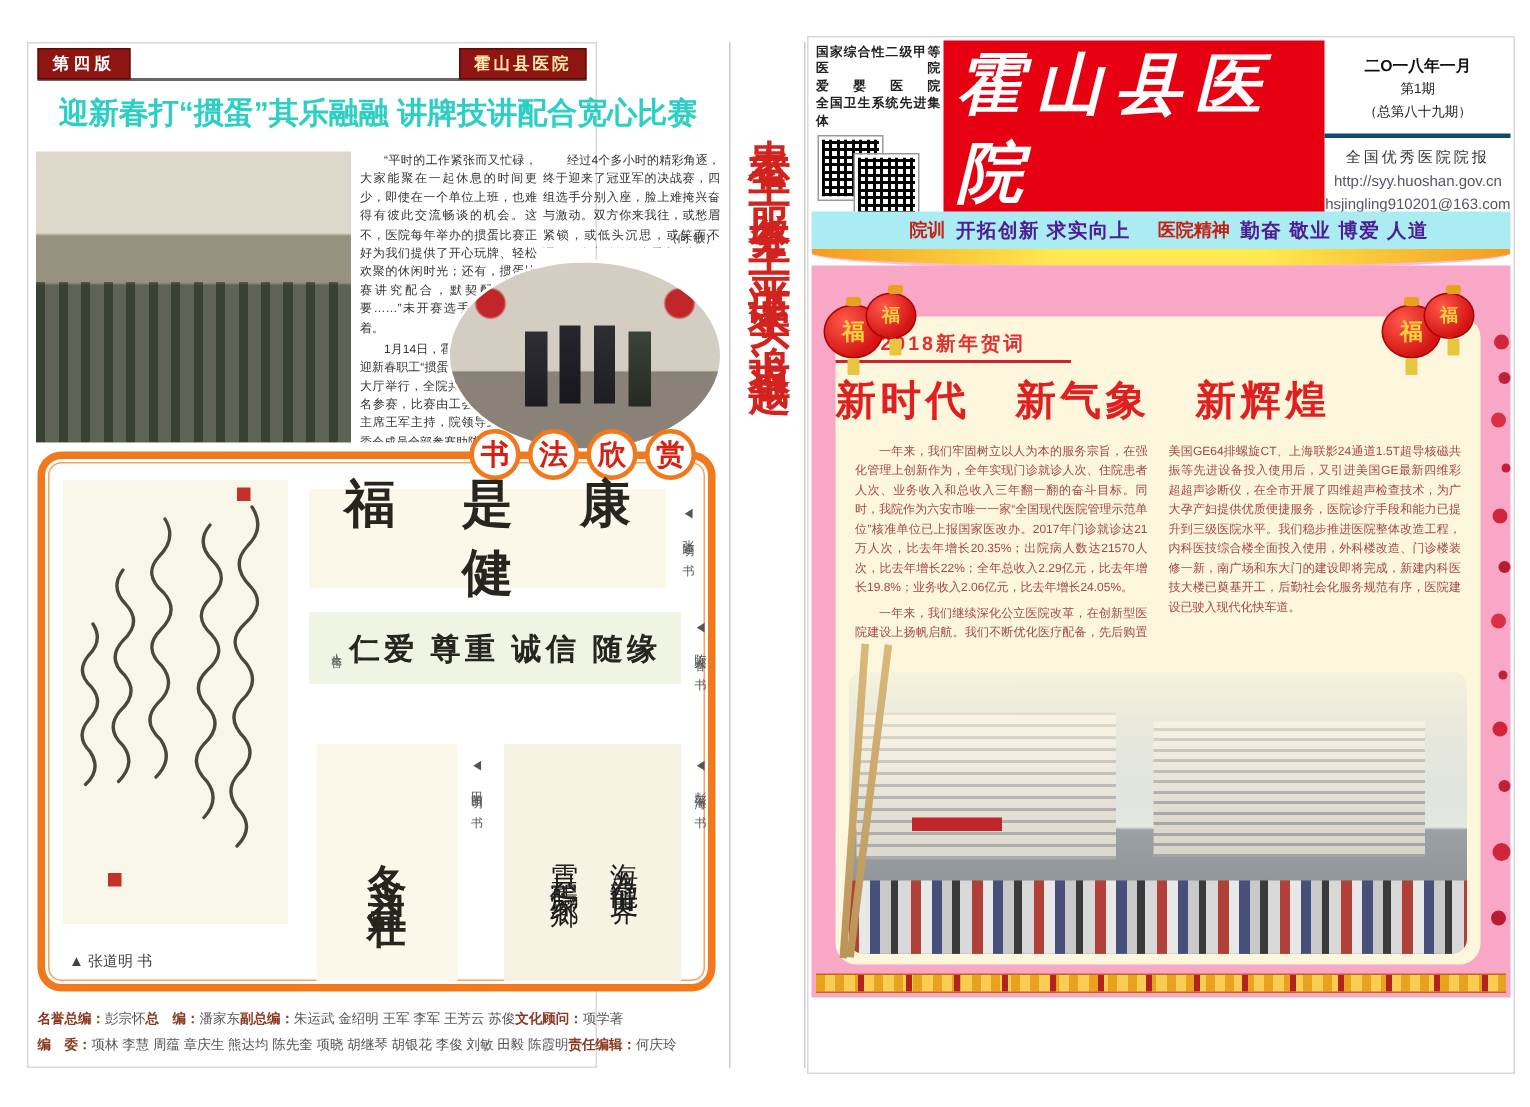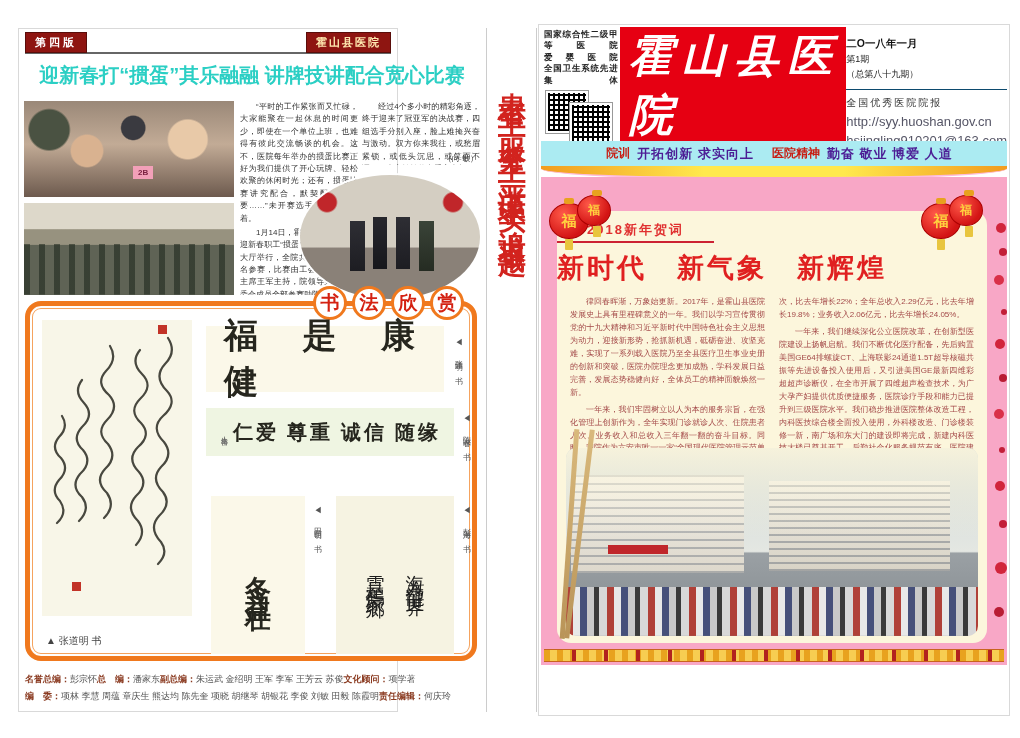--- a/index.html
+++ b/index.html
@@ -41,21 +41,21 @@
       linear-gradient(180deg,#d4cec2 0 58%, #8a8178 59% 100%);
     box-shadow:0 0 0 2px #fff; }
 
   
   .callig { position:absolute; top:272px; left:6px; width:452px; height:360px; border:5px solid #f0791e; border-radius:16px; background:#fff; box-shadow: inset 0 0 0 2px #fff, inset 0 0 0 3px #f5a35e; }
   .callig-title { position:absolute; top:-20px; right:8px; display:flex; gap:5px; }
   .callig-title .circ { width:34px; height:34px; border-radius:50%; background:#fff; border:3px solid #f0791e; color:#d42112; font-size:19px; font-weight:bold; display:flex; align-items:center; justify-content:center; font-family:"Liberation Serif",serif; }
   .scroll { position:absolute; left:12px; top:14px; width:150px; height:296px; background:#f8f6e8; }
   .scroll-attr { position:absolute; left:16px; bottom:8px; font-size:10px; color:#444; }
   .cw { position:absolute; background:#fbf8e9; display:flex; align-items:center; justify-content:center; font-family:"Liberation Serif",serif; color:#26261e; }
-  .w1 { left:176px; top:20px; width:238px; height:66px; font-size:34px; font-weight:bold; letter-spacing:18px; padding-left:18px; }
+  .w1 { left:176px; top:20px; width:238px; height:66px; font-size:34px; font-weight:bold; letter-spacing:18px; padding-left:18px;text-align:center; }
   .w2 { left:176px; top:102px; width:248px; height:48px; background:#eff5e2; font-size:20px; font-weight:bold; letter-spacing:3px; }
   .w2 .prefix { writing-mode:vertical-rl; text-orientation:upright; font-size:7px; letter-spacing:1px; color:#666; margin-right:4px; font-weight:normal; }
   .w3 { left:181px; top:190px; width:94px; height:158px; writing-mode:vertical-rl; text-orientation:upright; font-size:26px; font-weight:bold; letter-spacing:10px; }
   .w4 { left:306px; top:190px; width:118px; height:158px; background:#f6f3e2; gap:14px; }
   .w4 .seal { writing-mode:vertical-rl; text-orientation:upright; font-size:19px; letter-spacing:6px; color:#1d1d1d; }
   .attr-v { position:absolute; writing-mode:vertical-rl; text-orientation:upright; font-size:8px; color:#555; letter-spacing:2px; }
   .attr-w1 { left:422px; top:26px; } .attr-w2 { left:430px; top:102px; }
   .attr-w3 { left:281px; top:194px; } .attr-w4 { left:430px; top:194px; }
 
   
@@ -77,25 +77,25 @@
   .qr { position:absolute; width:42px; height:42px; background-color:#fff;
     background-image:
       repeating-linear-gradient(0deg,#000 0 2px, transparent 2px 5px),
       repeating-linear-gradient(90deg,#000 0 2px, #fff 2px 5px);
     border:2px solid #fff; outline:1px solid #999; }
   .qr.q1 { left:2px; top:2px; } .qr.q2 { left:26px; top:14px; }
   .qr-caption { font-size:7px; color:#333; letter-spacing:0; white-space:nowrap; }
   .fp-mast { width:280px; display:flex; flex-direction:column; }
   .mast-red { flex:1; background:#e60012; color:#fff; display:flex; align-items:center; justify-content:center; font-size:44px; font-weight:bold; font-style:italic; font-family:"Liberation Serif",serif; letter-spacing:9px; padding-left:9px; }
   .mast-py { height:26px; background:#c4c4c4; color:#111; font-style:italic; font-weight:bold; font-family:"Liberation Serif",serif; font-size:19px; display:flex; align-items:center; justify-content:center; }
-  .fp-issue { flex:1; padding-top:10px; }
+  .fp-issue { flex:1; padding-top:10px; text-align:center; }
   .issue-date { font-size:10.5px; font-weight:bold; color:#111; }
   .issue-no, .issue-total { font-size:9px; color:#222; margin-top:2px; }
-  .issue-award { font-size:10px; color:#333; letter-spacing:2px; margin-top:8px; border-top:1px solid #0c4a6e; padding-top:6px; }
-  .issue-url, .issue-email { font-size:13px; color:#556; margin-top:4px; }
+  .issue-award { font-size:10px; color:#333; letter-spacing:2px; margin-top:8px; border-top:3px solid #0c4a6e; padding-top:6px; }
+  .issue-url, .issue-email { font-size:10px; color:#556; margin-top:4px; }
   .fp-motto { position:absolute; top:116px; left:2px; right:2px; height:25px; background:#abebf2; display:flex; align-items:center; justify-content:center; gap:7px; white-space:nowrap; }
   .motto-lbl { font-size:12px; font-weight:bold; color:#c81e14;padding-left:11px; }
   .motto-val { font-size:13px; font-weight:bold; color:#4c1d95; letter-spacing:1px; }
   .fp-wave { position:absolute; top:141px; left:2px; right:2px; height:13px; background:linear-gradient(90deg,#f29c1f,#ffe94d 35%,#ffe94d 65%,#f29c1f); border-bottom:2px solid #fbd; border-radius:0 0 40% 40% / 0 0 80% 80%; }
   .fp-pink { position:absolute; top:152px; left:2px; right:2px; height:488px; background:#f8a7c6; }
   .panel { position:absolute; left:16px; right:20px; top:34px; bottom:22px; background:#fcf6dc; border-radius:14px; }
   .greet { padding-top:9px; text-align:left; }
   .kicker { display:inline-block; font-size:13px; font-weight:bold; color:#e03030; border-bottom:2px solid #c23; padding:0 30px 2px; letter-spacing:2px; }
   .gtitle { margin-top:7px; font-size:27px; font-weight:bold; color:#e02020; letter-spacing:3px; white-space:nowrap; }
   .lantern-cluster { position:absolute; top:-16px; width:74px; height:78px; }
@@ -131,23 +131,20 @@
 
 <div class="page-left">
   <div class="pl-head">
     <span class="red-tag">第四版</span>
     <span class="red-tag paper">霍山县医院</span>
   </div>
   <div class="pl-headline">迎新春打“掼蛋”其乐融融 讲牌技讲配合宽心比赛</div>
 
   <div class="pl-article">
     <div class="pl-photos">
-      <div class="photo1">
-        <div class="table-card">2B</div>
-      </div>
       <div class="photo2"></div>
     </div>
     <div class="pl-text">
       <div class="pl-colA">
         <p>“平时的工作紧张而又忙碌，大家能聚在一起休息的时间更少，即使在一个单位上班，也难得有彼此交流畅谈的机会。这不，医院每年举办的掼蛋比赛正好为我们提供了开心玩牌、轻松欢聚的休闲时光；还有，掼蛋比赛讲究配合，默契配合很重要……”未开赛选手们就议论开着。</p>
         <p>1月14日，霍山县医院第二届迎新春职工“掼蛋”比赛在会议中心大厅举行，全院共有96名选手报名参赛，比赛由工会组织，工会主席王军主持，院领导到场，院委会成员全部参赛助阵。</p>
 
       </div>
       <div class="pl-colB">
         <p>经过4个多小时的精彩角逐，终于迎来了冠亚军的决战赛，四组选手分别入座，脸上难掩兴奋与激动。双方你来我往，或愁眉紧锁，或低头沉思，或笑而不语……大家纷纷使出看家本领。</p>
@@ -263,21 +260,20 @@
       </div>
       <div class="lantern-cluster lc-right">
         <div class="lantern l1">福</div>
         <div class="lantern l2">福</div>
       </div>
       <div class="greet">
         <div class="kicker">2018新年贺词</div>
         <div class="gtitle">新时代　新气象　新辉煌</div>
       </div>
       <div class="fp-article">
-        <p>律回春晖渐，万象始更新。2017年，是霍山县医院发展史上具有里程碑意义的一年。我们以学习宣传贯彻党的十九大精神和习近平新时代中国特色社会主义思想为动力，迎接新形势，抢抓新机遇，砥砺奋进、攻坚克难，实现了一系列载入医院乃至全县医疗卫生事业史册的创新和突破，医院办院理念更加成熟，学科发展日益完善，发展态势稳健向好，全体员工的精神面貌焕然一新。</p>
         <p>一年来，我们牢固树立以人为本的服务宗旨，在强化管理上创新作为，全年实现门诊就诊人次、住院患者人次、业务收入和总收入三年翻一翻的奋斗目标。同时，我院作为六安市唯一一家“全国现代医院管理示范单位”核准单位已上报国家医改办。2017年门诊就诊达21万人次，比去年增长20.35%；出院病人数达21570人次，比去年增长22%；全年总收入2.29亿元，比去年增长19.8%；业务收入2.06亿元，比去年增长24.05%。</p>
         <p>一年来，我们继续深化公立医院改革，在创新型医院建设上扬帆启航。我们不断优化医疗配备，先后购置美国GE64排螺旋CT、上海联影24通道1.5T超导核磁共振等先进设备投入使用后，又引进美国GE最新四维彩超超声诊断仪，在全市开展了四维超声检查技术，为广大孕产妇提供优质便捷服务，医院诊疗手段和能力已提升到三级医院水平。我们稳步推进医院整体改造工程，内科医技综合楼全面投入使用，外科楼改造、门诊楼装修一新，南广场和东大门的建设即将完成，新建内科医技大楼已奠基开工，后勤社会化服务规范有序，医院建设已驶入现代化快车道。</p>
 
       </div>
       <div class="hosp-photo"></div>
     </div>
     <div class="ribbon rb1"></div>
     <div class="ribbon rb2"></div>
     <div class="blossoms"></div>
     <div class="gold-strip"></div>

